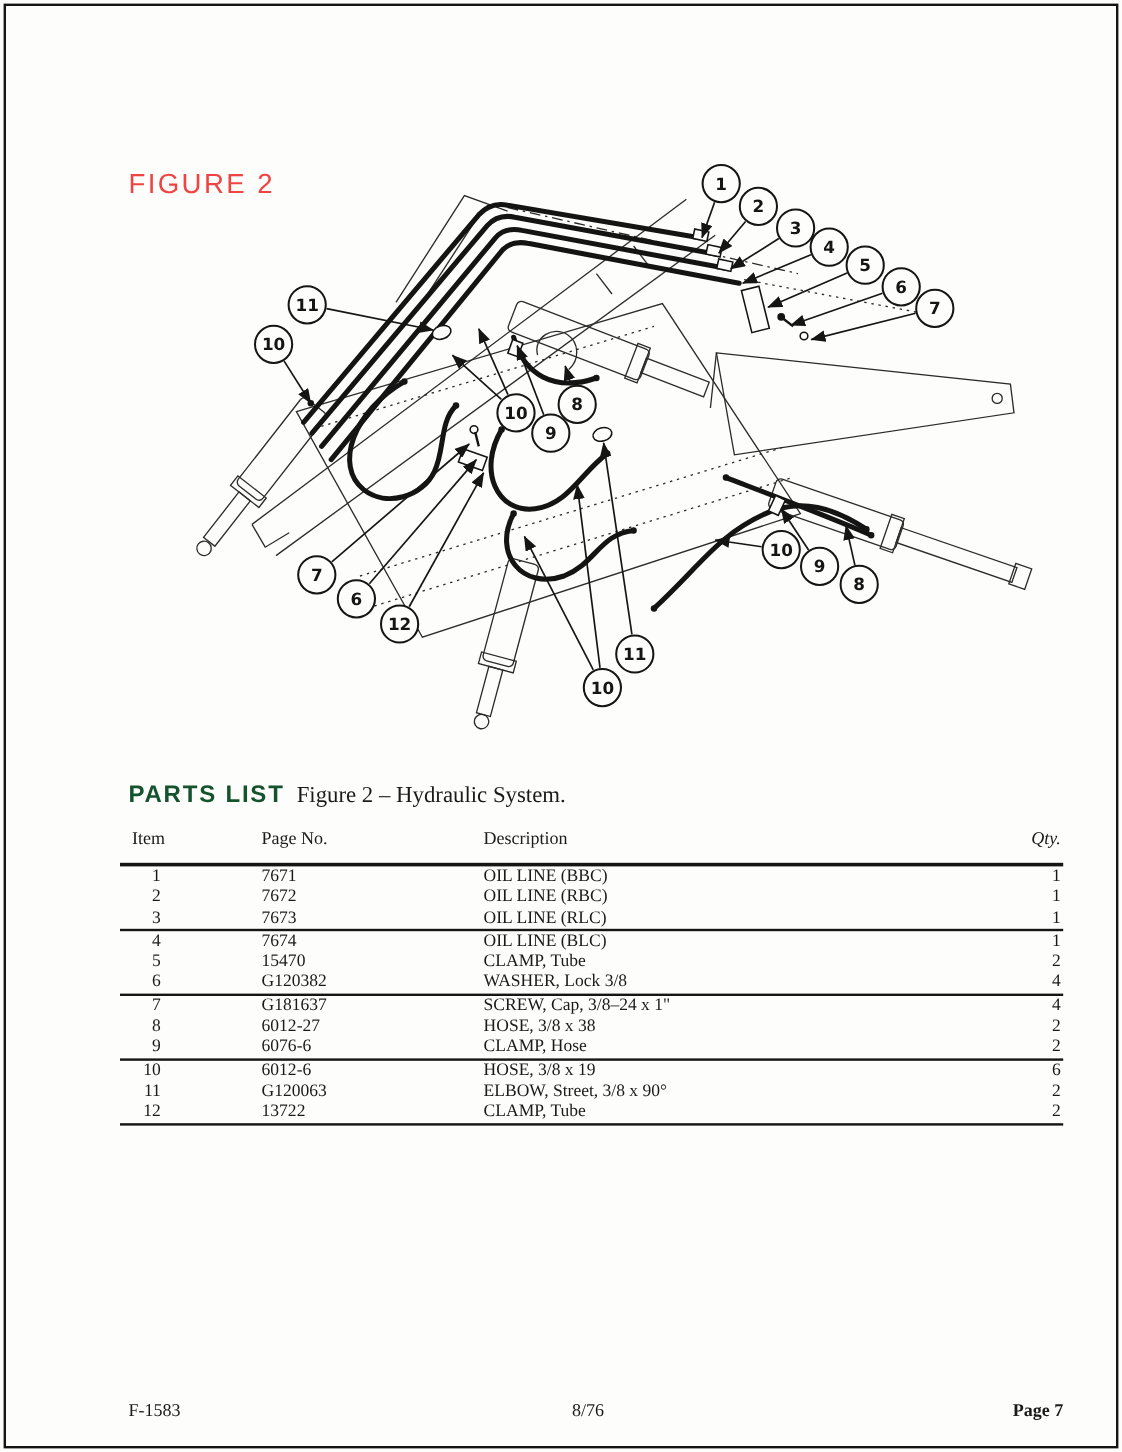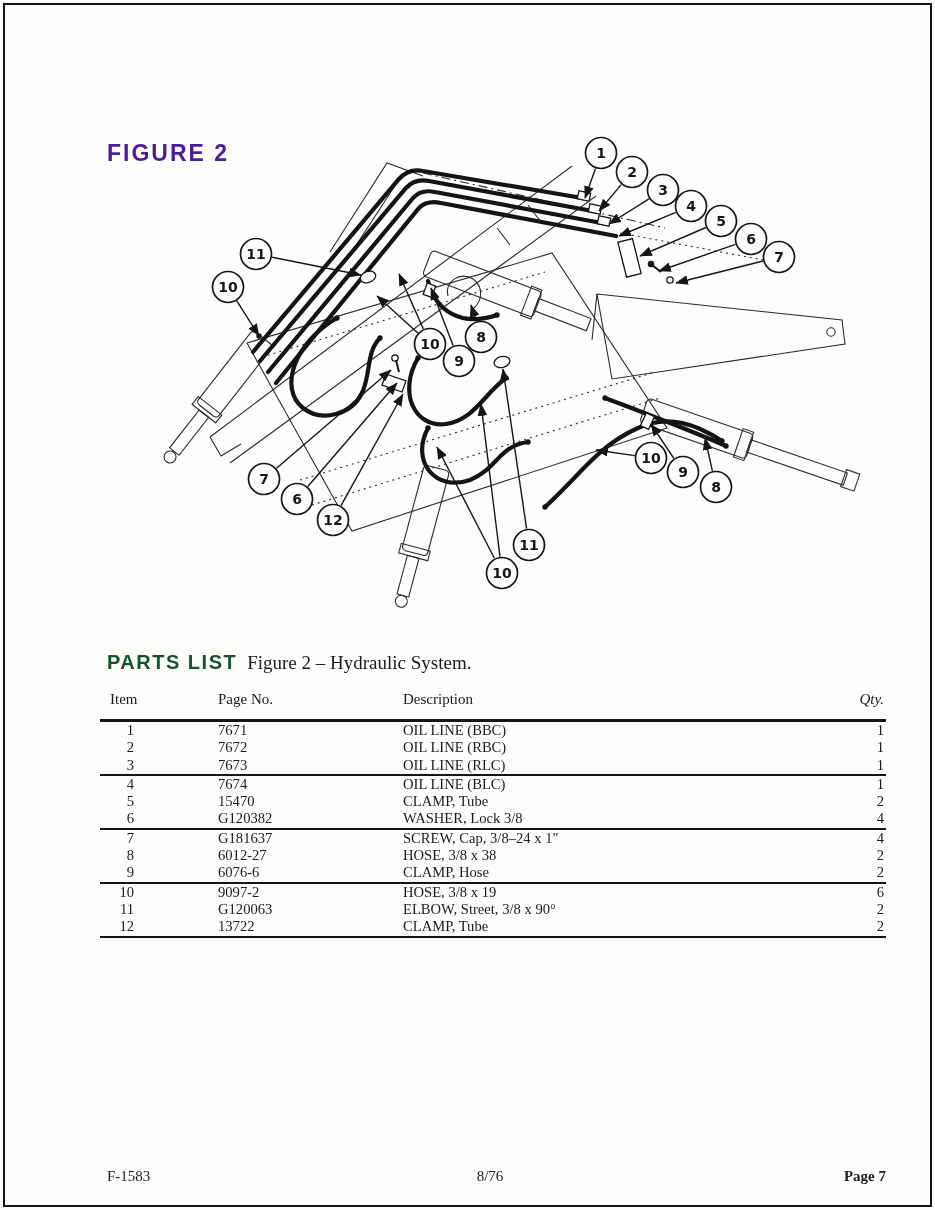--- a/index.html
+++ b/index.html
@@ -7,22 +7,22 @@
     position:relative; width:935px; height:1210px; margin:0 auto;
     background:#fdfdfb; color:#1a1a1a; overflow:hidden;
     font-family:"Liberation Serif", serif;
   }
   #page-frame{
     position:absolute; left:3px; top:3px; right:3px; bottom:3px;
     border:2px solid #141414; pointer-events:none;
   }
   .fig-title{
     position:absolute; left:107px; top:140px;
-    font-family:"Liberation Sans", sans-serif; font-weight:700;
-    font-size:23px; letter-spacing:2px; color:#4c1d95;
+    font-family:"Liberation Sans", sans-serif; font-weight:400;
+    font-size:23px; letter-spacing:2px; color:#ef4444;
   }
   #diagram{position:absolute; left:0; top:0;}
   #callouts line{stroke:#151515; stroke-width:1.4;}
   #callouts circle{fill:#fdfdfb; stroke:#151515; stroke-width:1.7;}
   #callouts text{
     font-family:"DejaVu Sans", sans-serif; font-size:14px; font-weight:bold;
     fill:#151515; text-anchor:middle;
   }
   
   .pl-head{position:absolute; left:107px; top:651px; white-space:nowrap;}
@@ -293,21 +293,21 @@
         <span class="c-qty">2</span>
       </div>
       <div class="prow">
         <span class="c-item">9</span>
         <span class="c-part">6076-6</span>
         <span class="c-desc">CLAMP, Hose</span>
         <span class="c-qty">2</span>
       </div>
       <div class="prow">
         <span class="c-item">10</span>
-        <span class="c-part">9097-2</span>
+        <span class="c-part">6012-6</span>
         <span class="c-desc">HOSE, 3/8 x 19</span>
         <span class="c-qty">6</span>
       </div>
       <div class="prow">
         <span class="c-item">11</span>
         <span class="c-part">G120063</span>
         <span class="c-desc">ELBOW, Street, 3/8 x 90°</span>
         <span class="c-qty">2</span>
       </div>
       <div class="prow">

